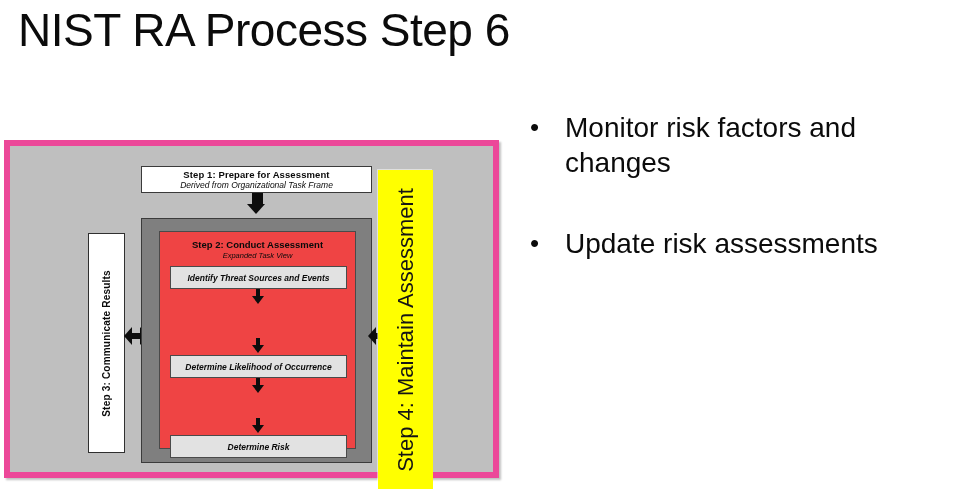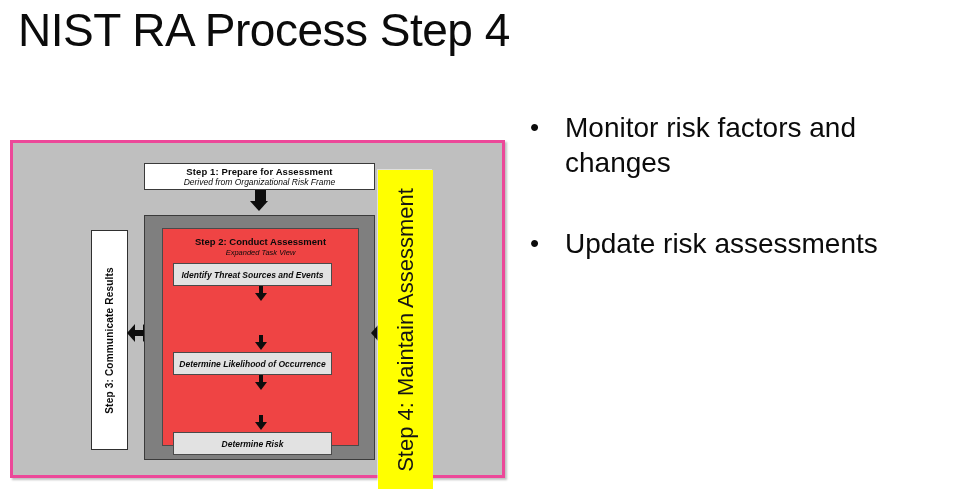--- a/index.html
+++ b/index.html
@@ -26,23 +26,23 @@
     font-size:28px;line-height:35px;color:#0b0b0b;
   }
   .bullet + .bullet{margin-top:46px;}
   .bullet-dot{
     flex:0 0 auto;width:22px;font-size:26px;line-height:35px;
   }
   .bullet-text{flex:1 1 auto;margin-left:13px;}
 
   
   .diagram{
-    position:absolute;left:10px;top:140px;width:495px;height:338px;
+    position:absolute;left:4px;top:140px;width:495px;height:338px;
     background:#bfbfbf;
-    border:3px solid #ec4899;
+    border:6px solid #ec4899;
     box-shadow:2px 2px 2px rgba(0,0,0,.25);
     box-sizing:border-box;
   }
 
   
   .step1{
     position:absolute;left:131px;top:20px;width:231px;height:27px;
     background:#ffffff;border:1px solid #3a3a3a;
     box-sizing:border-box;
     display:flex;flex-direction:column;align-items:center;justify-content:center;
@@ -67,21 +67,21 @@
   }
   .step2-title{
     position:absolute;left:0;right:0;top:7px;text-align:center;
     font-size:9.5px;font-weight:bold;line-height:11px;
   }
   .step2-sub{
     position:absolute;left:0;right:0;top:19px;text-align:center;
     font-size:7.5px;font-style:italic;line-height:9px;
   }
   .task{
-    position:absolute;left:10px;width:159px;
+    position:absolute;left:10px;width:177px;
     background:#e2e2e2;border:1px solid #4a4a4a;box-sizing:border-box;
     display:flex;align-items:center;justify-content:center;text-align:center;
     font-size:8.5px;font-style:italic;font-weight:bold;line-height:10px;
     padding:0 3px;
   }
 
   
   .step3{
     position:absolute;left:78px;top:87px;width:37px;height:220px;
     background:#ffffff;border:1px solid #2f2f2f;box-sizing:border-box;
@@ -125,38 +125,38 @@
     border-left:6px solid transparent;border-right:6px solid transparent;
     border-top:8px solid #0d0d0d;
   }
   .small-arrow-shaft{position:absolute;width:4px;background:#0d0d0d;}
 </style>
 </head>
 <body>
 
 <div class="slide">
 
-  <div class="slide-title">NIST RA Process Step 4</div>
+  <div class="slide-title">NIST RA Process Step 6</div>
 
   <div class="bullets">
     <div class="bullet">
       <span class="bullet-dot">•</span>
       <span class="bullet-text">Monitor risk factors and changes</span>
     </div>
     <div class="bullet">
       <span class="bullet-dot">•</span>
       <span class="bullet-text">Update risk assessments</span>
     </div>
   </div>
 
   <div class="diagram">
 
     <div class="step1">
       <div class="step1-title">Step 1: Prepare for Assessment</div>
-      <div class="step1-sub">Derived from Organizational Risk Frame</div>
+      <div class="step1-sub">Derived from Organizational Task Frame</div>
     </div>
 
     <div>
       <div class="arrow-shaft" style="left:242px;top:47px;width:11px;height:12px;"></div>
       <div class="arrow-head-down" style="left:237px;top:58px;"></div>
     </div>
 
     <div class="step3">
       <span>Step 3: Communicate Results</span>
     </div>

